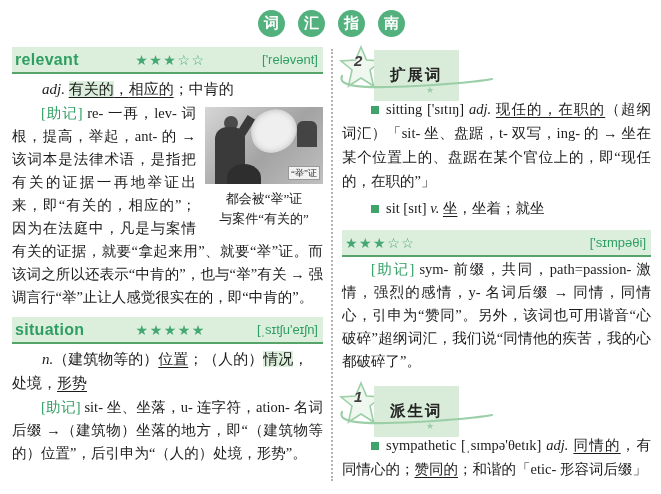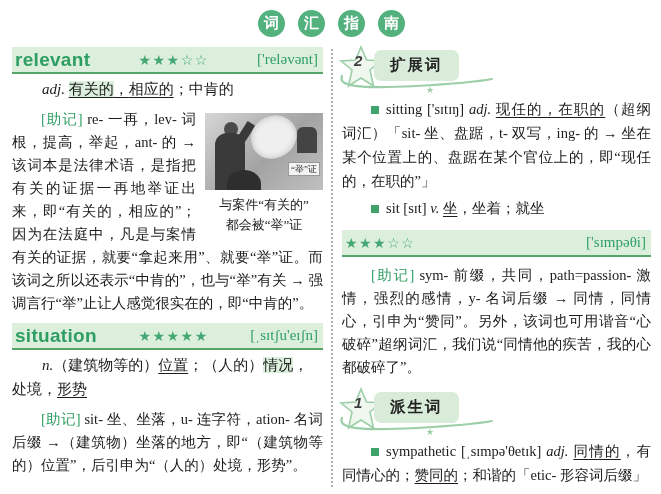--- a/index.html
+++ b/index.html
@@ -14,56 +14,56 @@
 
   
   .columns{display:flex;align-items:stretch;}
   .col-left{width:311px;flex:none;}
   .divider{border-left:2px dotted #b3b3b3;margin:2px 9px 0 8px;}
   .col-right{flex:1;min-width:0;}
 
   
   .word-header{display:flex;align-items:center;justify-content:space-between;
     background:#dcefdd;border-bottom:2px solid #57a46b;padding:2px 5px 2px 3px;height:21px;}
-  .word{font-family:"Liberation Sans",sans-serif;font-weight:bold;font-size:19px;color:#2f9e63;letter-spacing:.3px;}
+  .word{font-family:"Liberation Sans",sans-serif;font-weight:bold;font-size:16px;color:#2f9e63;letter-spacing:.3px;}
   .stars{color:#45a873;font-size:14px;letter-spacing:1.5px;font-family:"DejaVu Sans",sans-serif;}
-  .ipa{color:#2f9e63;font-size:15px;font-family:Liberation Serif, serif;text-align:right;}
+  .ipa{color:#2f9e63;font-size:13px;font-family:Liberation Sans, sans-serif;text-align:right;}
 
   p{margin:0;}
   .def{text-indent:2em;font-size:15px;line-height:24px;margin-top:3px;}
-  .para{text-indent:2em;font-size:14.5px;line-height:23px;margin-top:7px;text-align:justify;}
+  .para{text-indent:2em;font-size:14.5px;line-height:23px;margin-top:1px;text-align:justify;}
   .item{text-indent:2em;font-size:14.5px;line-height:24px;margin-top:3px;text-align:justify;}
 
   .u{text-decoration:underline;text-underline-offset:3px;text-decoration-thickness:1px;margin-top:45px;}
   .hl{background:#dcefdd;}
   .hl.u,.u.hl{background:#dcefdd;text-decoration:underline;text-underline-offset:3px;}
   .pos{font-style:italic;}
   .green{color:#2f9e63;}
 
   
   .photo-wrap{float:right;width:118px;margin:5px 0 2px 9px;}
   .photo{width:118px;height:77px;position:relative;background:linear-gradient(135deg,#d6d6d6,#a3a3a3 55%,#c0c0c0);overflow:hidden;}
   .ph-person{position:absolute;left:10px;top:20px;width:30px;height:57px;background:#3a3a3a;border-radius:12px 12px 0 0;}
   .ph-head{position:absolute;left:19px;top:9px;width:14px;height:14px;border-radius:50%;background:#4a4a4a;}
   .ph-arm{position:absolute;left:34px;top:8px;width:9px;height:30px;background:#3a3a3a;transform:rotate(32deg);}
   .ph-paper{position:absolute;left:46px;top:3px;width:46px;height:42px;background:#efefef;border-radius:52% 48% 55% 45%;transform:rotate(-14deg);box-shadow:inset 0 0 6px #bbb;}
   .ph-person2{position:absolute;right:6px;top:14px;width:20px;height:26px;background:#444;border-radius:6px 6px 0 0;}
   .ph-front{position:absolute;left:22px;bottom:-8px;width:34px;height:28px;background:#2e2e2e;border-radius:50% 50% 0 0;}
-  .photo-overlay{position:absolute;right:3px;bottom:14px;background:#f3f3f3;color:#222;
+  .photo-overlay{position:absolute;right:3px;bottom:4px;background:#f3f3f3;color:#222;
     font-size:9px;line-height:12px;padding:0 2px;border:1px solid #999;text-align:right;}
   .caption{font-size:13px;line-height:20px;text-align:center;margin-top:5px;}
   .clear{clear:both;}
 
   
   .badge{position:relative;height:46px;margin:0 0 4px;}
   .badge-star-svg{position:absolute;left:-4px;top:-2px;width:46px;height:46px;}
   .badge-num{position:absolute;left:12px;top:5px;font-family:"Liberation Sans",sans-serif;
     font-weight:bold;font-style:italic;font-size:15px;color:#3f3f3f;}
-  .badge-label{position:absolute;left:32px;top:3px;background:#d9ecd9;border-radius:7px;
-    padding:5px 16px;font-size:15.5px;font-weight:bold;font-family:"Liberation Sans",sans-serif;
+  .badge-label{position:absolute;left:32px;top:3px;background:#d9ecd9;border-radius:0;
+    padding:15px 16px;font-size:15.5px;font-weight:bold;font-family:"Liberation Sans",sans-serif;
     color:#232323;letter-spacing:2px;}
   .badge-swoosh{position:absolute;left:-6px;top:27px;width:160px;height:18px;}
   .badge-ministar{position:absolute;left:84px;top:38px;color:#9ccfa8;font-size:9px;font-family:"DejaVu Sans",sans-serif;}
 
   .bullet{display:inline-block;width:8px;height:8px;background:#3fa46c;margin-right:7px;} .mt8{margin-top:8px;} .mt10{margin-top:10px;}
 </style>
 </head>
 <body>
 
 <div class="page">
@@ -92,22 +92,22 @@
             <div class="photo">
               <span class="ph-head"></span>
               <span class="ph-person"></span>
               <span class="ph-arm"></span>
               <span class="ph-paper"></span>
               <span class="ph-person2"></span>
               <span class="ph-front"></span>
               <span class="photo-overlay">“举”证</span>
             </div>
             <div class="caption">
+              <div>都会被“举”证</div>
               <div>与案件“有关的”</div>
-              <div>都会被“举”证</div>
             </div>
           </div>
           <p class="para"><span class="green">[助记] </span><span>re- 一再，lev- 词根，提高，举起，ant- 的 → 该词本是法律术语，是指把有关的证据一再地举证出来，即“有关的，相应的”；因为在法庭中，凡是与案情有关的证据，就要“拿起来用”、就要“举”证。而该词之所以还表示“中肯的”，也与“举”有关 → 强调言行“举”止让人感觉很实在的，即“中肯的”。</span></p>
           <div class="clear"></div>
         </div>
       </section>
 
       <section class="mt8">
         <div class="word-header">
           <span class="word">situation</span>

